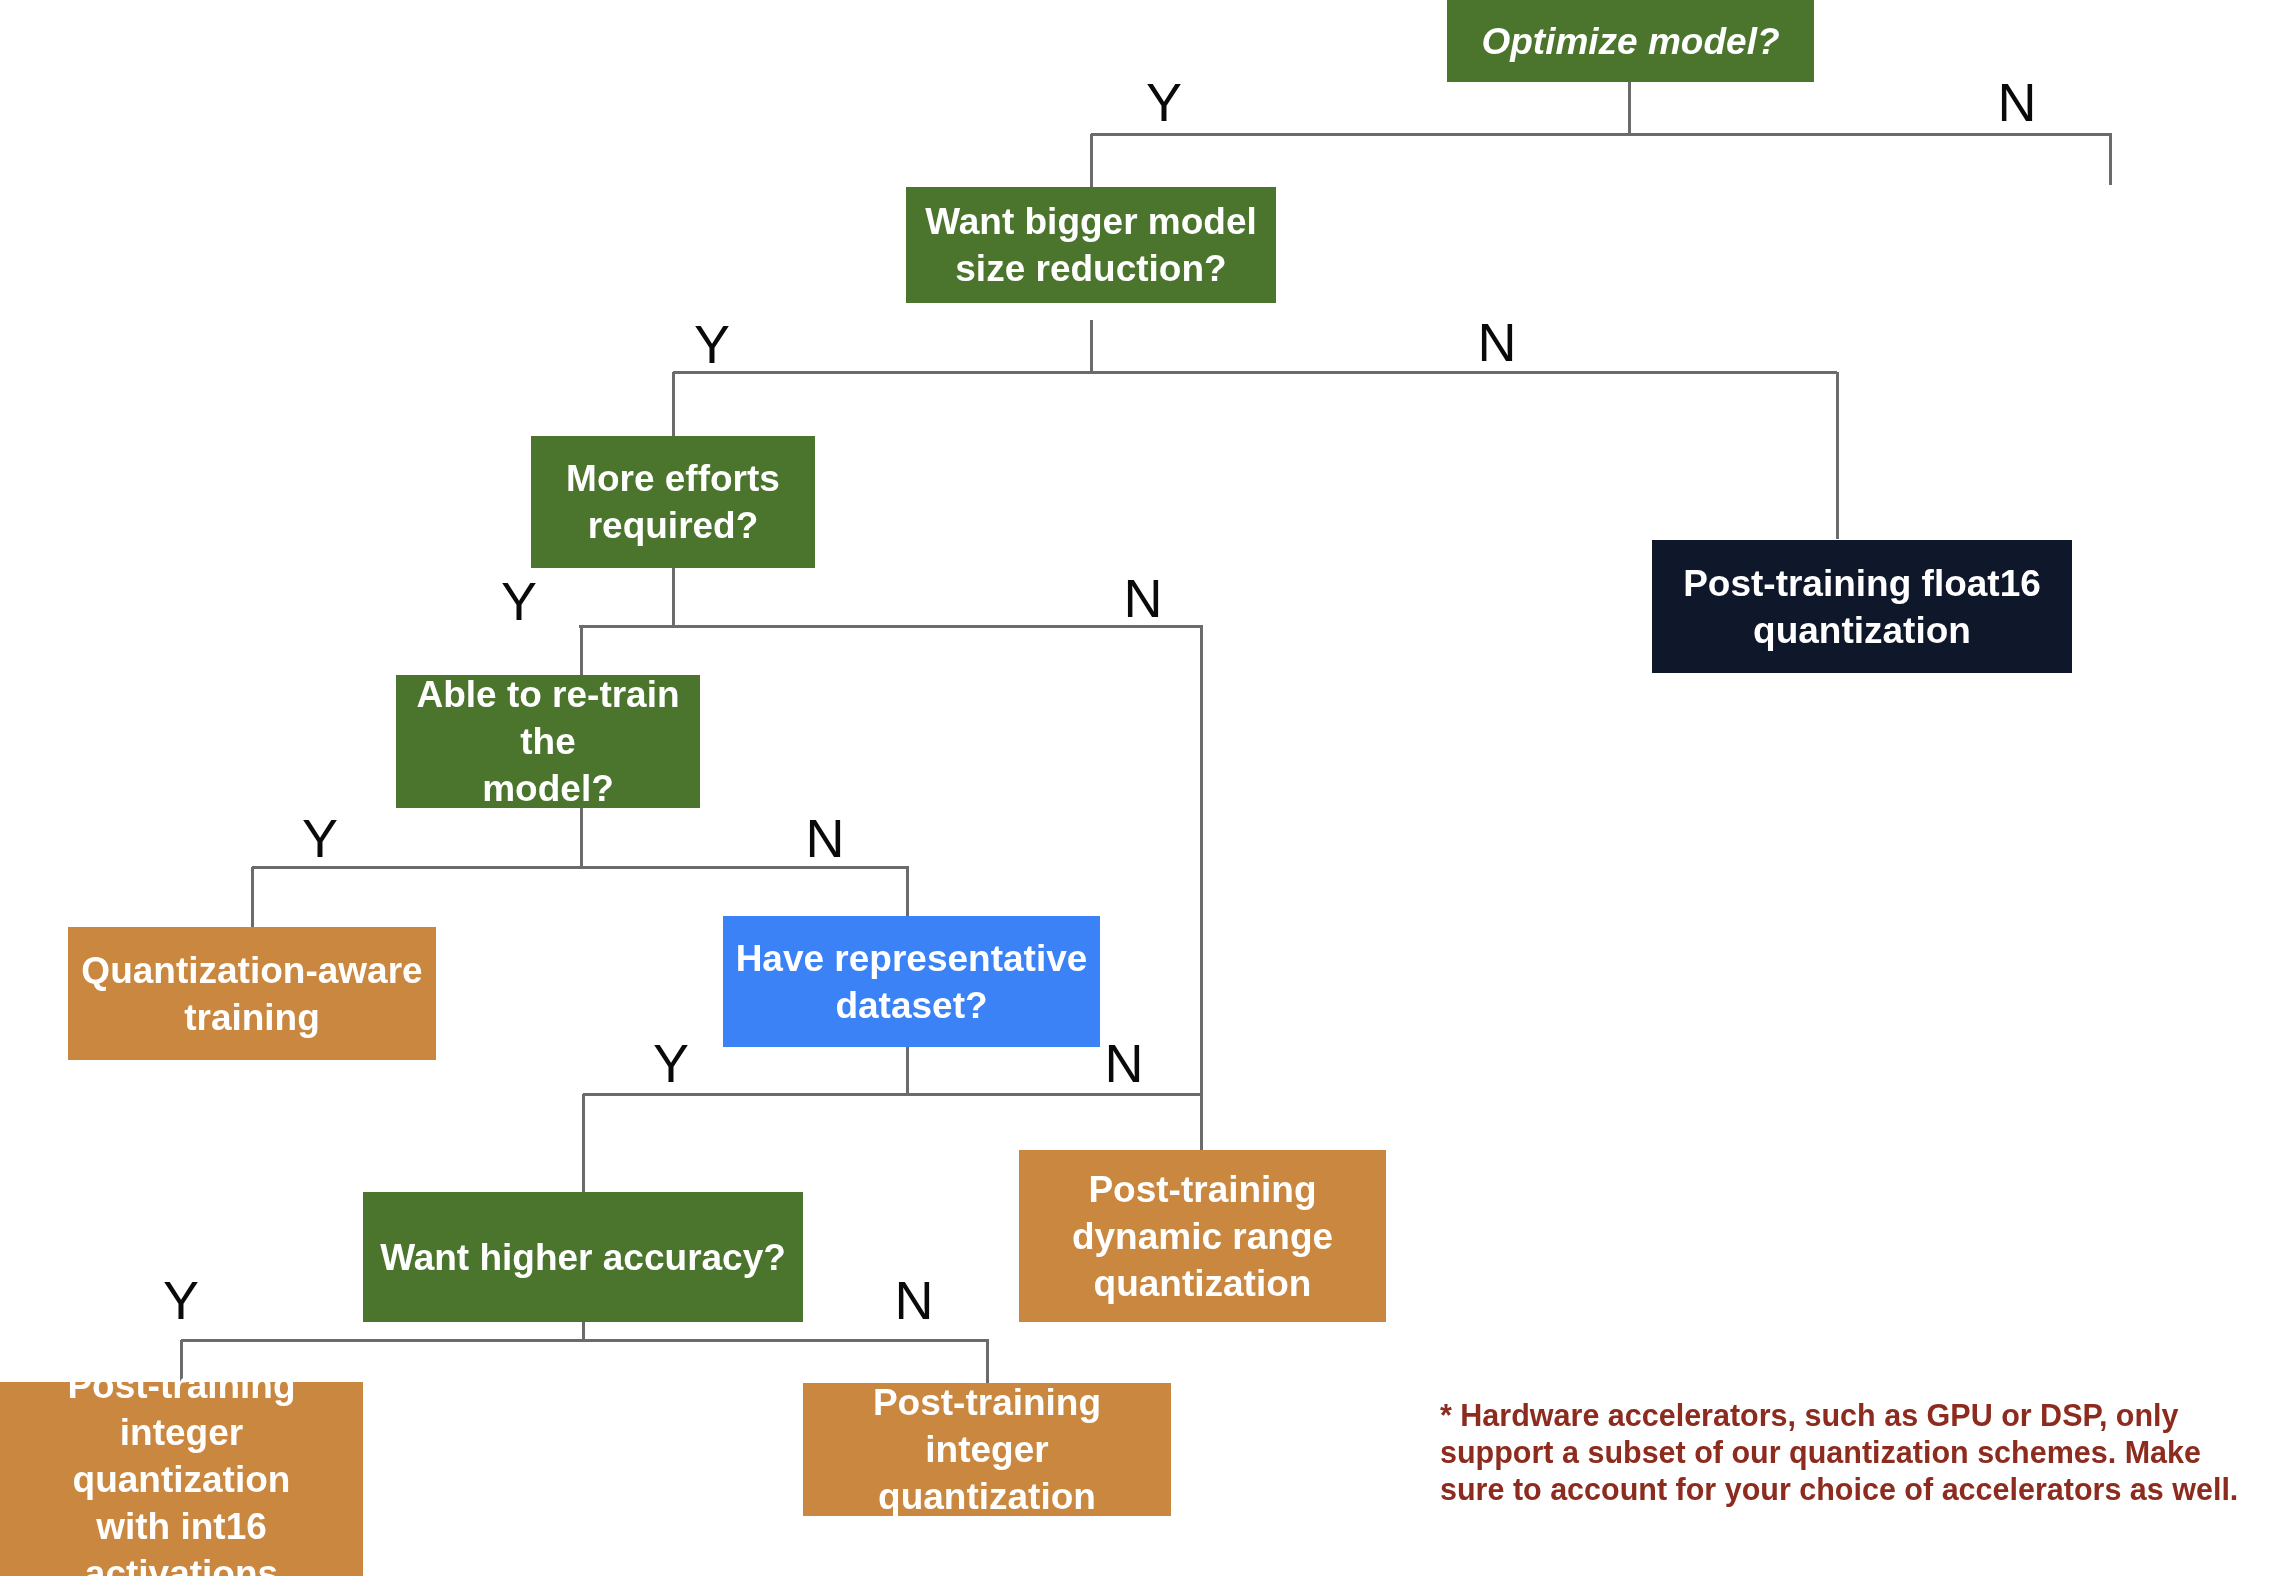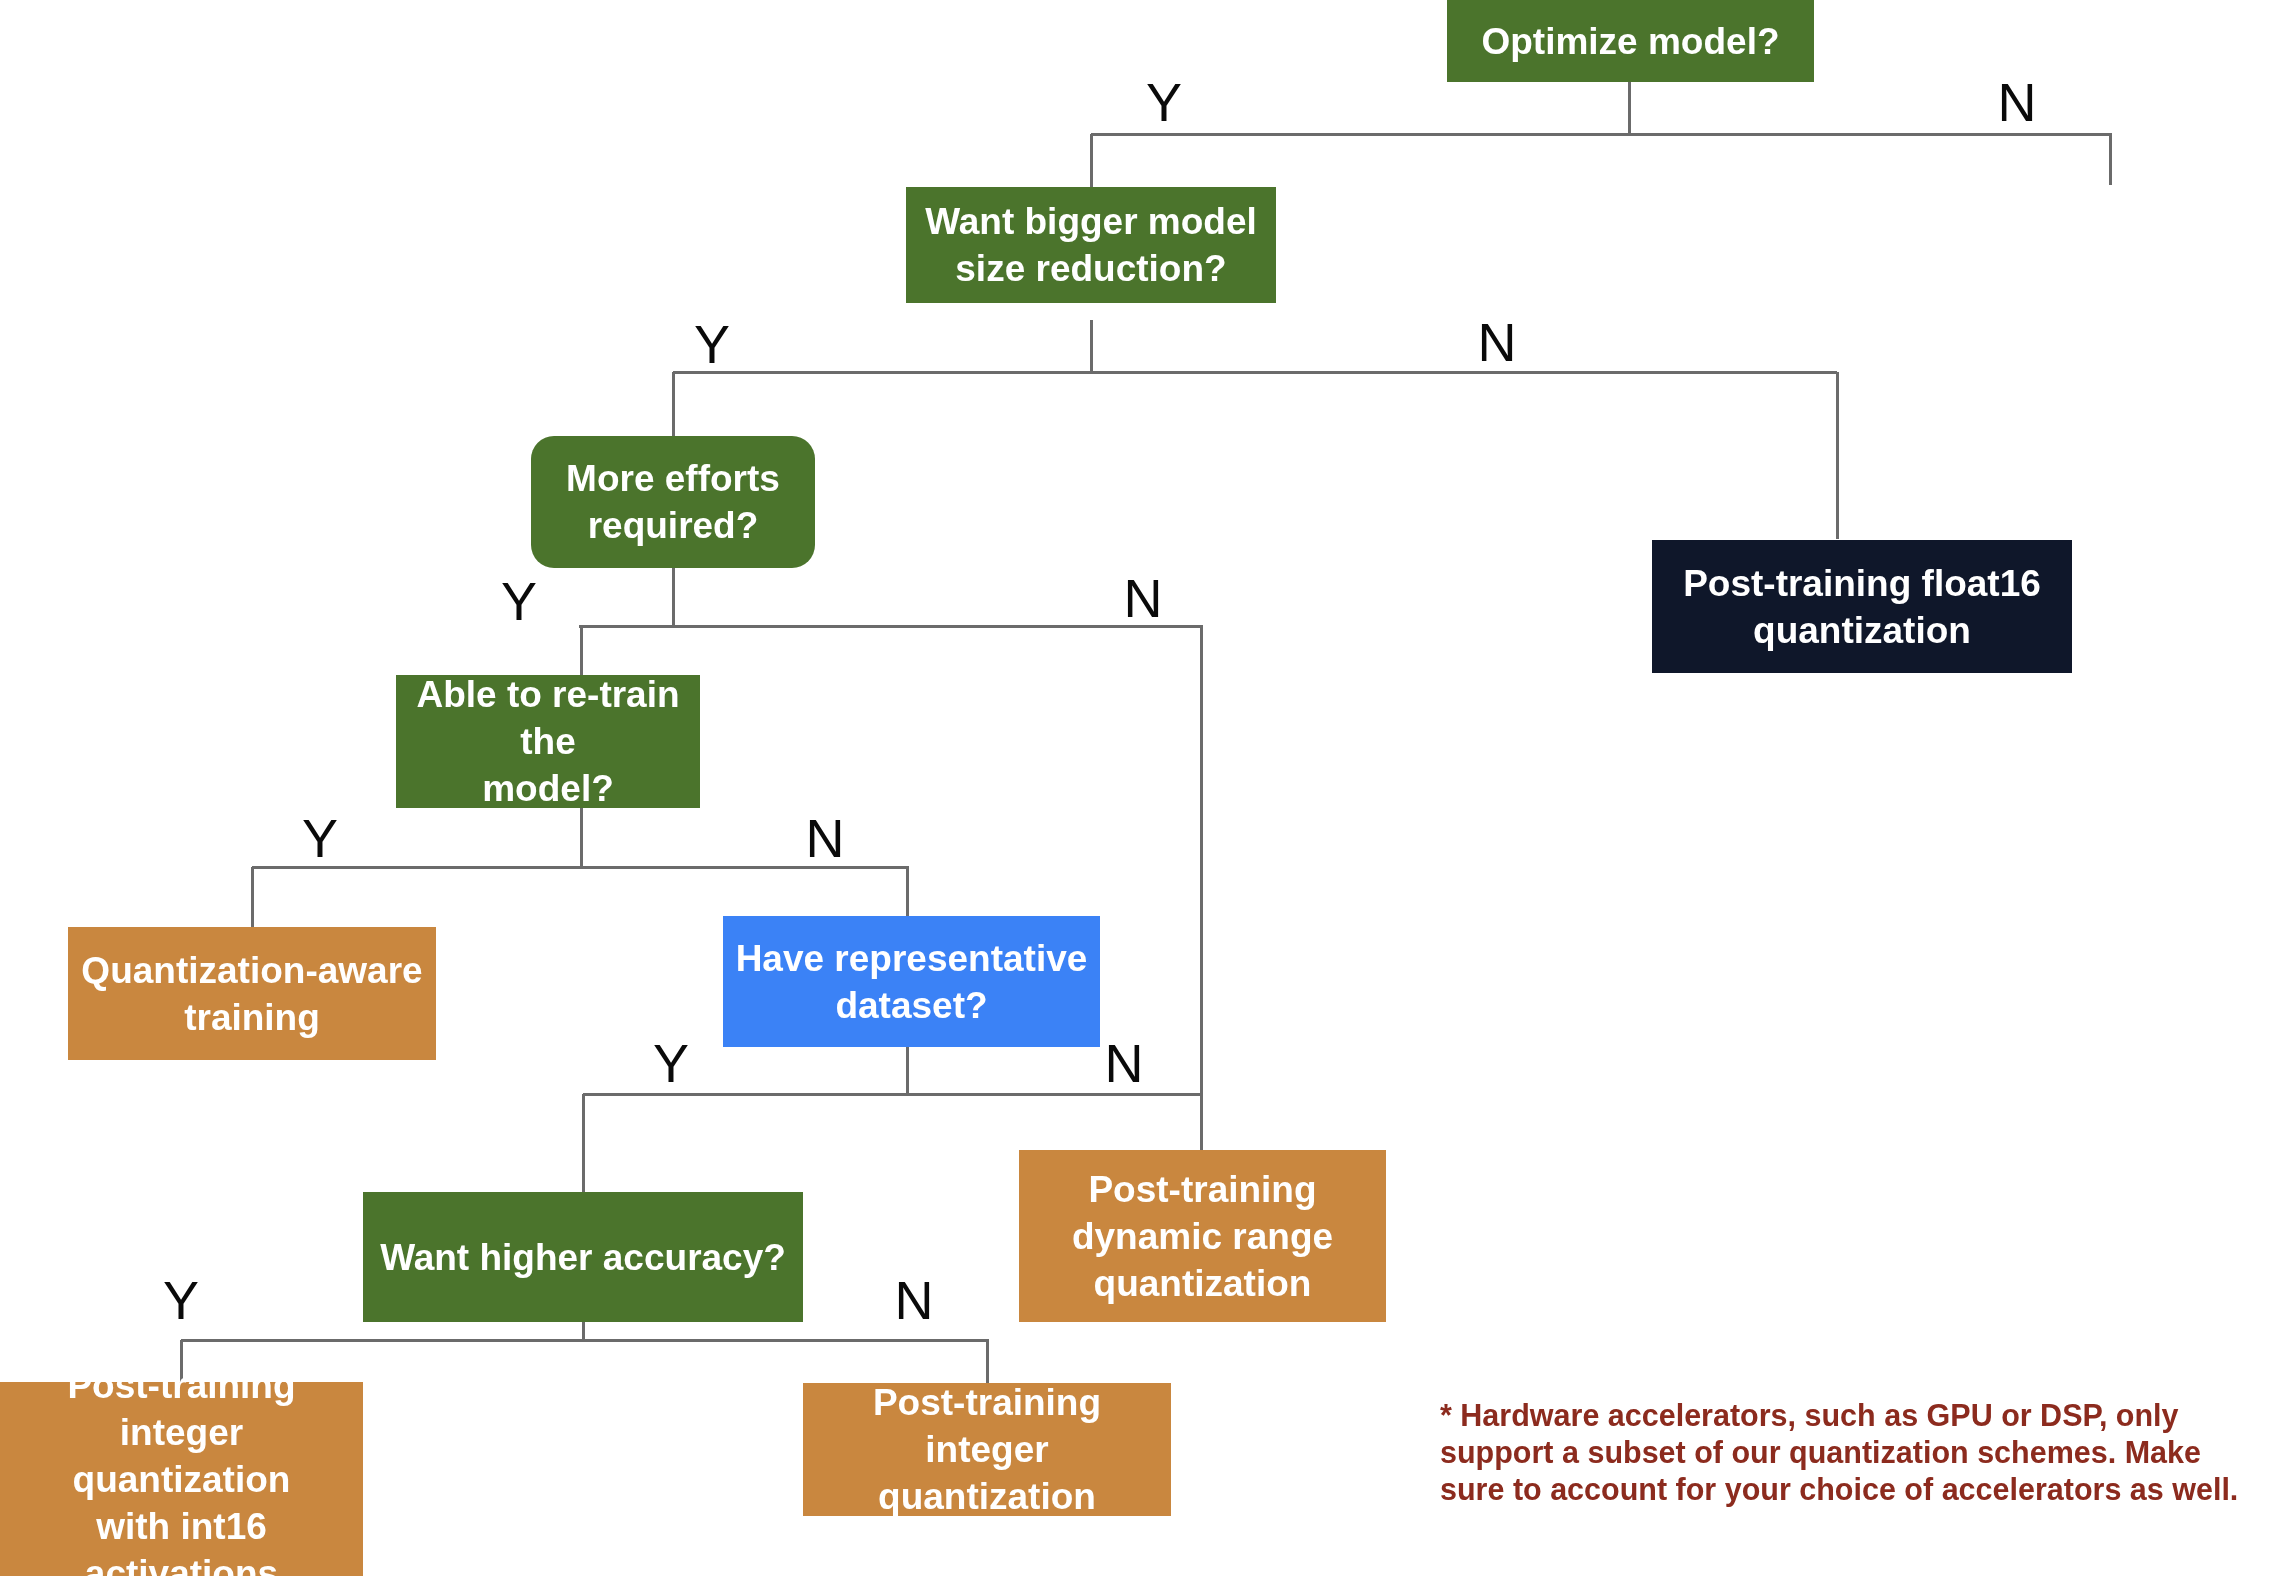--- a/index.html
+++ b/index.html
@@ -70,24 +70,24 @@
     <div class="conn h" style="left: 252px; top: 866px; width: 657px;"></div>
     <div class="conn v" style="left: 251px; top: 867px; height: 60px;"></div>
     <div class="conn v" style="left: 906px; top: 867px; height: 49px;"></div>
     <div class="conn v" style="left: 906px; top: 1047px; height: 47px;"></div>
     <div class="conn h" style="left: 583px; top: 1093px; width: 620px;"></div>
     <div class="conn v" style="left: 582px; top: 1094px; height: 98px;"></div>
     <div class="conn v" style="left: 582px; top: 1294px; height: 45px;"></div>
     <div class="conn h" style="left: 181px; top: 1339px; width: 808px;"></div>
     <div class="conn v" style="left: 180px; top: 1340px; height: 42px;"></div>
     <div class="conn v" style="left: 986px; top: 1340px; height: 43px;"></div>
-    <div class="node question" style="left: 1447px; top: 0px; width: 367px; height: 82px; background: rgb(75, 116, 44);">Optimize model?</div>
+    <div class="node question" style="left: 1447px; top: 0px; width: 367px; height: 82px; background: rgb(75, 116, 44); font-style: italic;">Optimize model?</div>
     <div class="node question" style="left: 906px; top: 187px; width: 370px; height: 116px; background: rgb(75, 116, 44);">Want bigger model
 size reduction?</div>
-    <div class="node question" style="left: 531px; top: 436px; width: 284px; height: 132px; background: rgb(75, 116, 44); border-radius: 23px;">More efforts
+    <div class="node question" style="left: 531px; top: 436px; width: 284px; height: 132px; background: rgb(75, 116, 44);">More efforts
 required?</div>
     <div class="node action" style="left: 1652px; top: 540px; width: 420px; height: 133px; background: #0f172a; text-align: center;">Post-training float16
 quantization</div>
     <div class="node question" style="left: 396px; top: 675px; width: 304px; height: 133px; background: rgb(75, 116, 44);">Able to re-train the
 model?</div>
     <div class="node action" style="left: 68px; top: 927px; width: 368px; height: 133px; background: rgb(201, 135, 63);">Quantization-aware
 training</div>
     <div class="node question" style="left: 723px; top: 916px; width: 377px; height: 131px; background: #3b82f6;">Have representative
 dataset?</div>
     <div class="node question" style="left: 363px; top: 1192px; width: 440px; height: 130px; background: rgb(75, 116, 44);">Want higher accuracy?</div>

